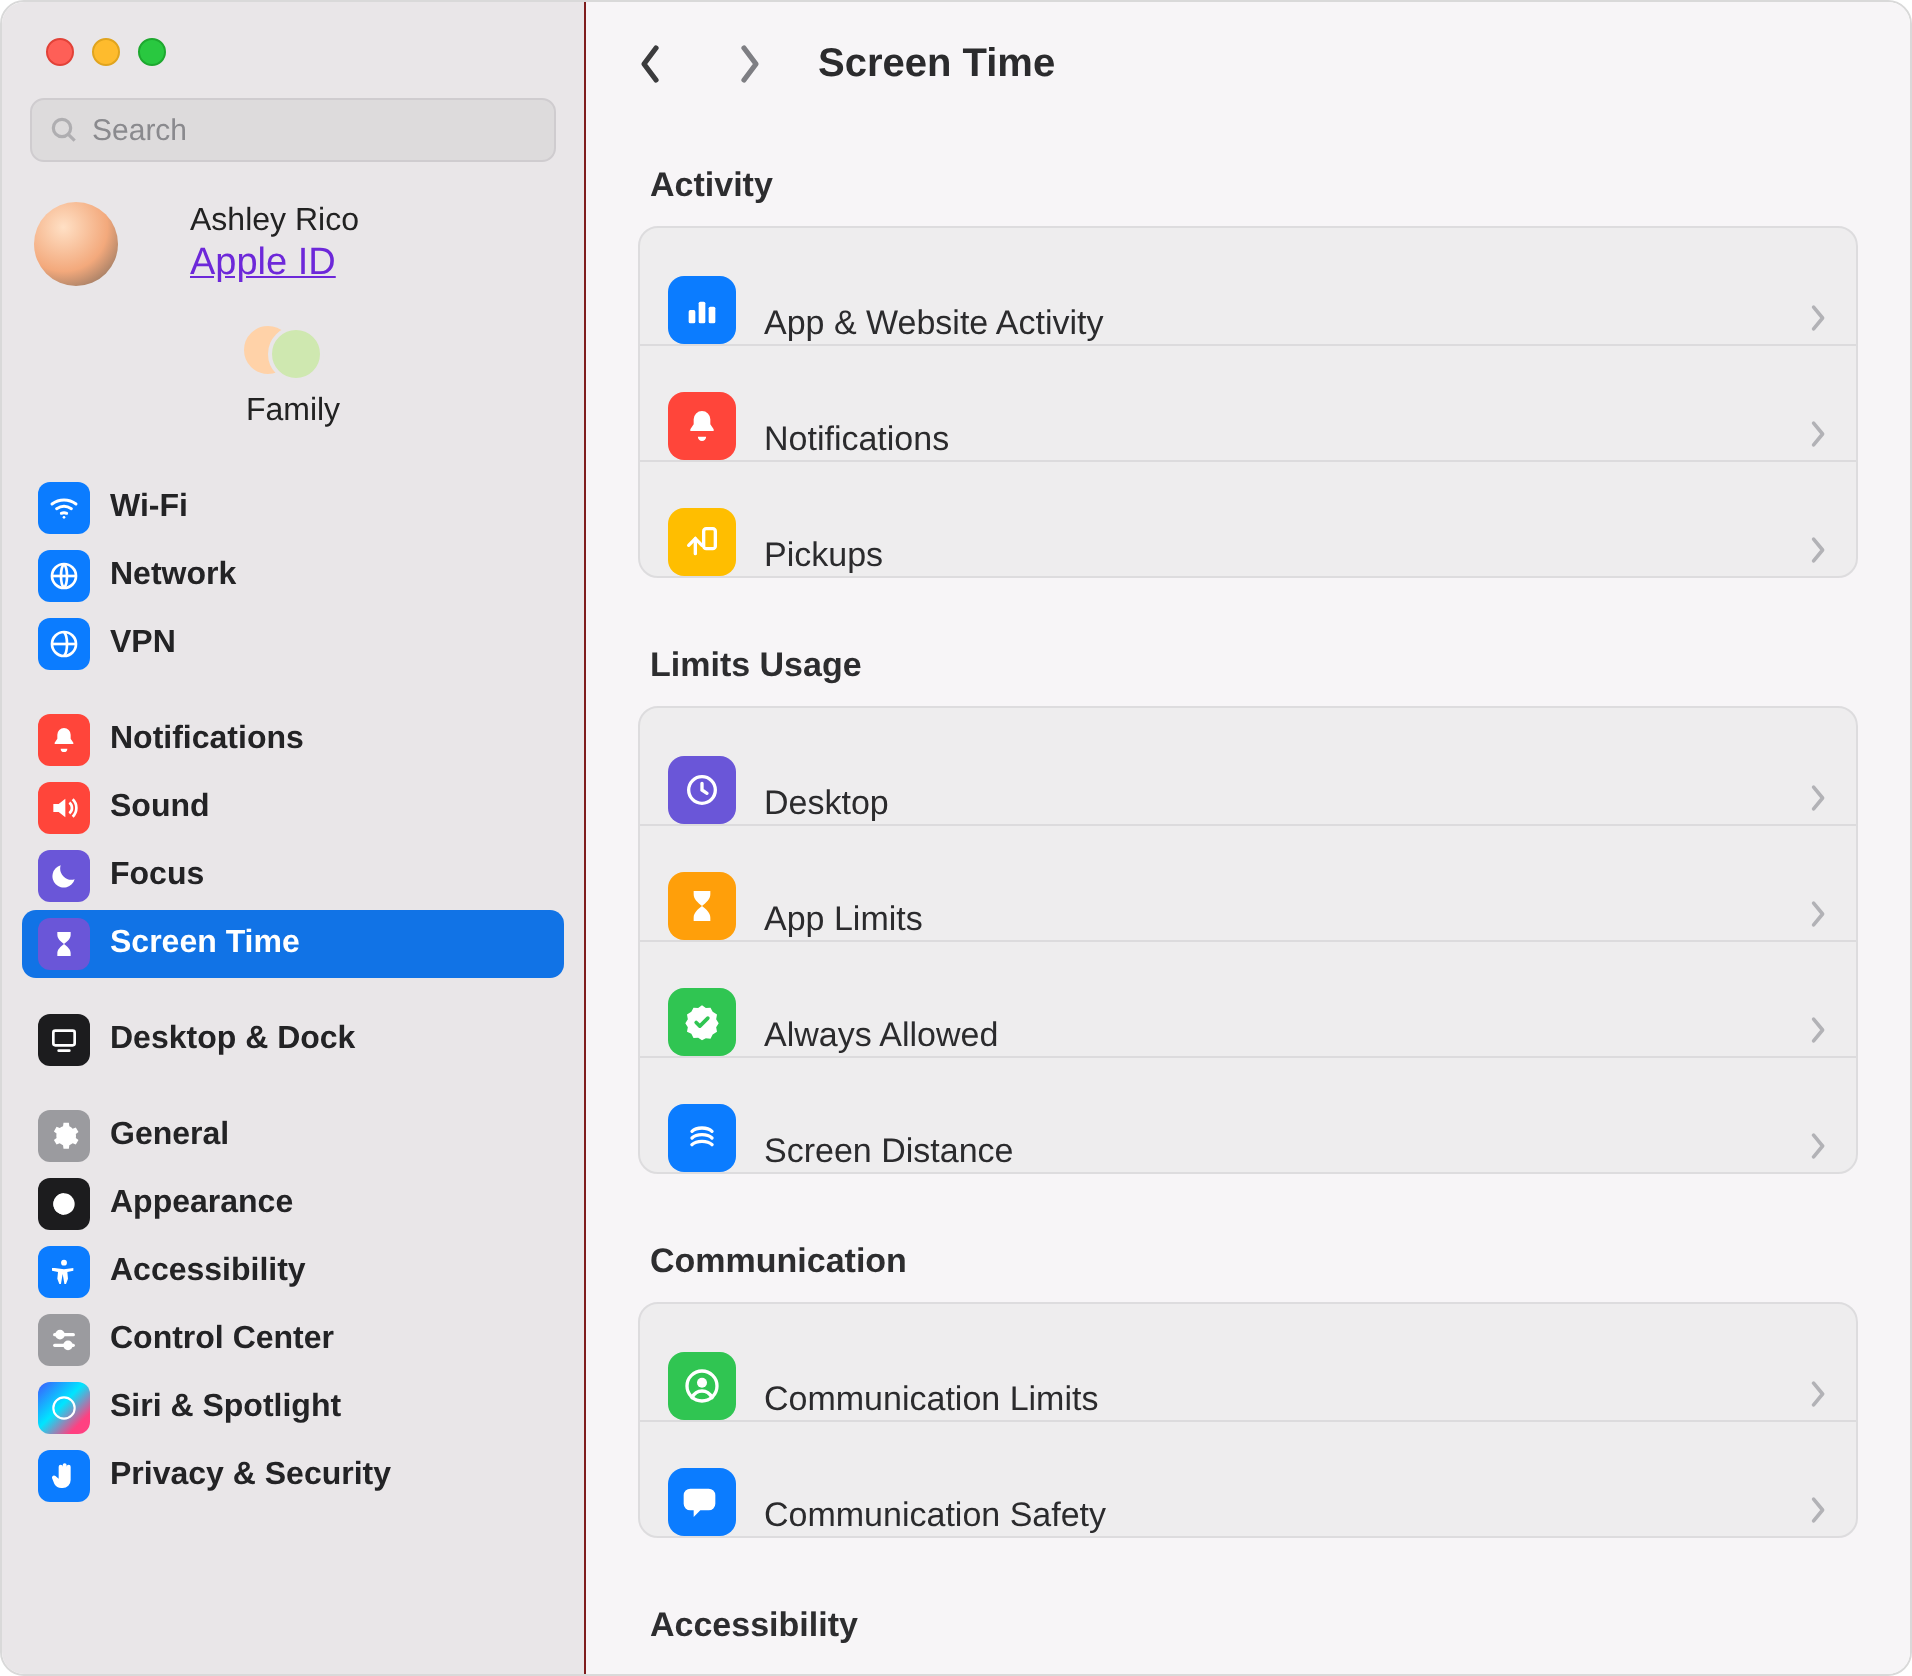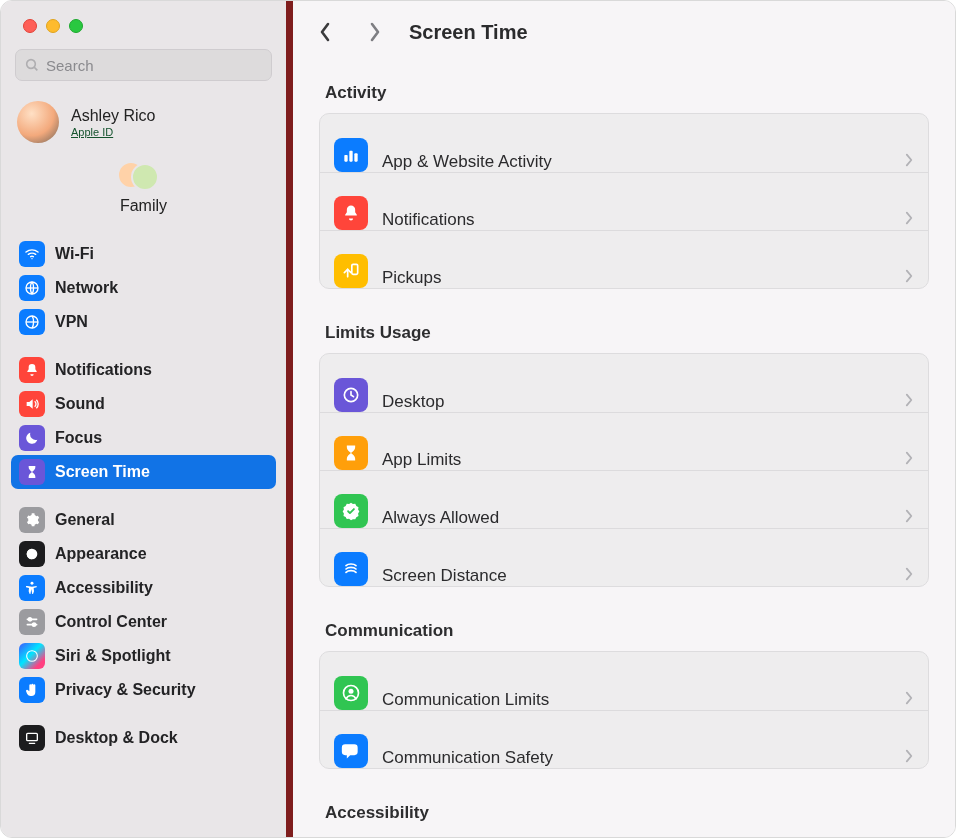--- a/index.html
+++ b/index.html
@@ -14,21 +14,21 @@
     border-radius: 12px;
     display: flex;
     position: relative;
   }
 
   
   .sidebar {
     width: 292px;
     height: 100%;
     background: #e9e6e8;
-    border-right: 7px solid #7f1d1d;
+    border-right: 1px solid #7f1d1d;
     display: flex;
     flex-direction: column;
     overflow: hidden;
   }
   .traffic-lights {
     display: flex;
     gap: 9px;
     padding: 18px 0 12px 22px;
   }
   .tl { width: 14px; height: 14px; border-radius: 50%; }
@@ -59,29 +59,30 @@
     flex: 1;
     overflow-y: auto;
     padding: 4px 10px 12px 10px;
   }
 
   .acct-row {
     display: flex; align-items: center;
     padding: 6px 6px;
     border-radius: 8px;
     cursor: default;
+    gap: 24px;
   }
   .avatar {
     width: 42px; height: 42px; border-radius: 50%;
     background: radial-gradient(circle at 35% 30%, #ffe0c5, #f3a97c 55%, #6d6156);
     margin-right: 12px;
     flex-shrink: 0;
   }
   .acct-name { font-size: 16px; color: #222; }
-  .acct-sub  { font-size: 11px; color: #14532d; margin-top: 1px; text-decoration: underline; }
+  .acct-sub  { font-size: 19px; color: #6d28d9; margin-top: 1px; text-decoration: underline; }
 
   .fam-row {
     display: flex; align-items: center;
     padding: 6px 6px 8px 6px;
     border-radius: 8px;
     cursor: default;
     flex-direction: column;
   }
   .fam-ico {
     width: 42px; height: 42px; position: relative; margin-right: 12px; flex-shrink: 0;
@@ -307,20 +308,32 @@
             <svg viewBox="0 0 24 24" fill="currentColor">
               <path d="M7 3h10v2c0 3-2.5 5-5 7 2.5 2 5 4 5 7v2H7v-2c0-3 2.5-5 5-7-2.5-2-5-4-5-7V3z"></path>
             </svg>
           </div>
         <span>Screen Time</span>
       </div>
     </div>
 
     <div class="sb-group">
       <div class="sb-item">
+        <div class="sb-icon ic-desk">
+            <svg viewBox="0 0 24 24" fill="none" stroke="currentColor" stroke-width="2">
+              <rect x="4" y="5" width="16" height="11" rx="1.5"></rect>
+              <rect x="7" y="19" width="10" height="2" rx="1" fill="currentColor" stroke="none"></rect>
+            </svg>
+          </div>
+        <span>Desktop &amp; Dock</span>
+      </div>
+    </div>
+
+    <div class="sb-group">
+      <div class="sb-item">
         <div class="sb-icon ic-gen">
             <svg viewBox="0 0 24 24" fill="currentColor">
               <path d="M12 8a4 4 0 1 0 0 8 4 4 0 0 0 0-8zm9 4a7.5 7.5 0 0 0-.14-1.44l2-1.56-2-3.46-2.36.94A7.5 7.5 0 0 0 16 4.6l-.36-2.6h-4L11.28 4.6a7.5 7.5 0 0 0-2.5 1.44L6.42 5.1l-2 3.46 2 1.56A7.5 7.5 0 0 0 6.28 12c0 .49.05.97.14 1.44l-2 1.56 2 3.46 2.36-.94a7.5 7.5 0 0 0 2.5 1.44l.36 2.6h4l.36-2.6a7.5 7.5 0 0 0 2.5-1.44l2.36.94 2-3.46-2-1.56c.09-.47.14-.95.14-1.44z"></path>
             </svg>
           </div>
         <span>General</span>
       </div>
       <div class="sb-item">
         <div class="sb-icon ic-appr">
             <svg viewBox="0 0 24 24" fill="currentColor">
@@ -360,32 +373,20 @@
       </div>
       <div class="sb-item">
         <div class="sb-icon ic-priv">
             <svg viewBox="0 0 24 24" fill="currentColor">
               <path d="M8 12V5a1.5 1.5 0 0 1 3 0v6-7a1.5 1.5 0 0 1 3 0v7-6a1.5 1.5 0 0 1 3 0v10a6 6 0 0 1-6 6h-1a6 6 0 0 1-5.2-3L3 13.5A1.6 1.6 0 0 1 5.6 12L8 14z"></path>
             </svg>
           </div>
         <span>Privacy &amp; Security</span>
       </div>
     </div>
-
-    <div class="sb-group">
-      <div class="sb-item">
-        <div class="sb-icon ic-desk">
-            <svg viewBox="0 0 24 24" fill="none" stroke="currentColor" stroke-width="2">
-              <rect x="4" y="5" width="16" height="11" rx="1.5"></rect>
-              <rect x="7" y="19" width="10" height="2" rx="1" fill="currentColor" stroke="none"></rect>
-            </svg>
-          </div>
-        <span>Desktop &amp; Dock</span>
-      </div>
-    </div>
   </div>
 </div>
 
 <div class="main">
   <div class="main-header">
     <div class="nav-btn enabled">
       <svg viewBox="0 0 12 20" fill="none" stroke="currentColor" stroke-width="2.6" stroke-linecap="round" stroke-linejoin="round">
           <polyline points="9,2 3,10 9,18"></polyline>
         </svg>
     </div>

